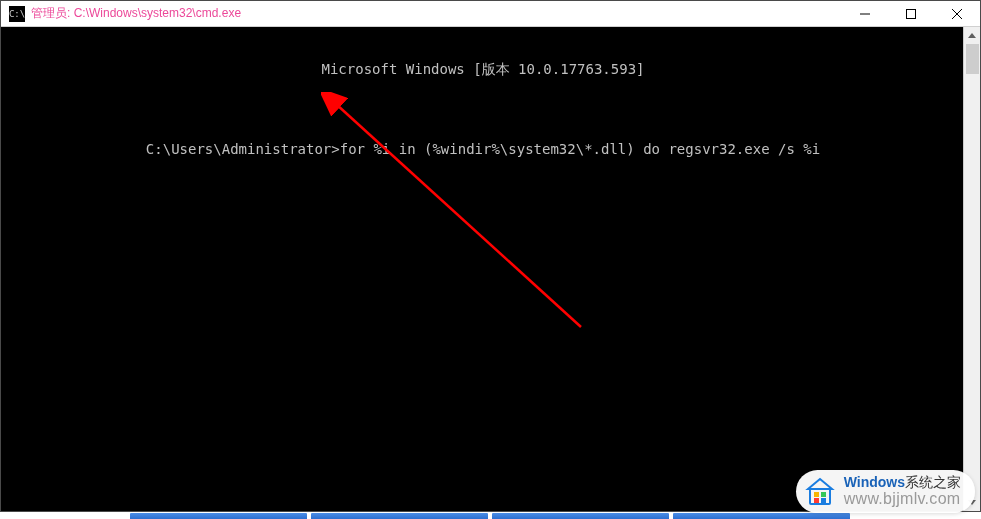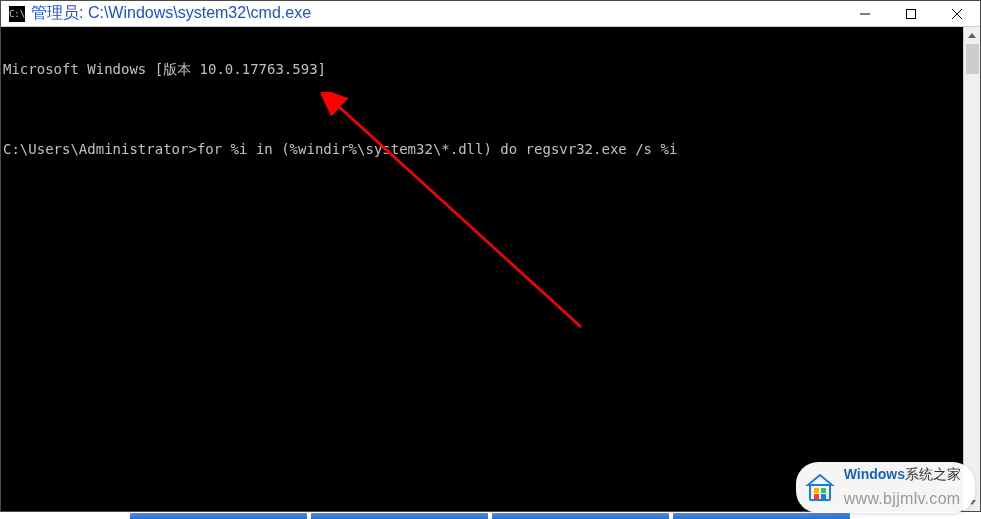--- a/index.html
+++ b/index.html
@@ -37,22 +37,22 @@
       background: #000;
       display: flex;
       align-items: center;
       justify-content: center;
       font-size: 9px;
       color: #ccc;
       font-family: monospace;
     }
     .titlebar-title {
       flex: 1;
-      font-size: 16px;
-      color: #1d4ed8;
+      font-size: 12px;
+      color: #ec4899;
       white-space: nowrap;
       overflow: hidden;
     }
     .titlebar-controls {
       display: flex;
       height: 100%;
     }
     .titlebar-btn {
       width: 46px;
       height: 100%;
@@ -77,20 +77,21 @@
       font-family: "NSimSun", "SimSun", "Consolas", monospace;
       font-size: 14px;
       line-height: 16px;
       padding: 2px 0 0 2px;
       white-space: pre;
       overflow: hidden;
       position: relative;
     }
     .console-line {
       white-space: pre;
+      text-align: center;
     }
     .scrollbar {
       width: 17px;
       background: #f0f0f0;
       position: relative;
       border-left: 1px solid #ccc;
     }
     .scroll-arrow {
       width: 100%;
       height: 17px;
@@ -124,21 +125,20 @@
       display: flex;
       align-items: center;
       gap: 8px;
       z-index: 10;
       box-shadow: 0 1px 4px rgba(0,0,0,0.15);
     }
     .watermark-text {
       display: flex;
       flex-direction: column;
       line-height: 1.1;
-      gap: 8px;
     }
     .watermark-title {
       font-size: 14px;
       color: #1a63b8;
       font-weight: 600;
     }
     .watermark-title .cn { color: #333; font-weight: 400; }
     .watermark-url {
       font-size: 16px;
       color: #999;

